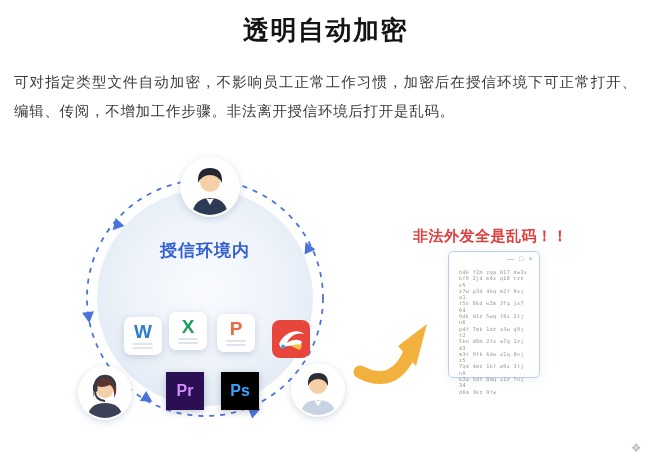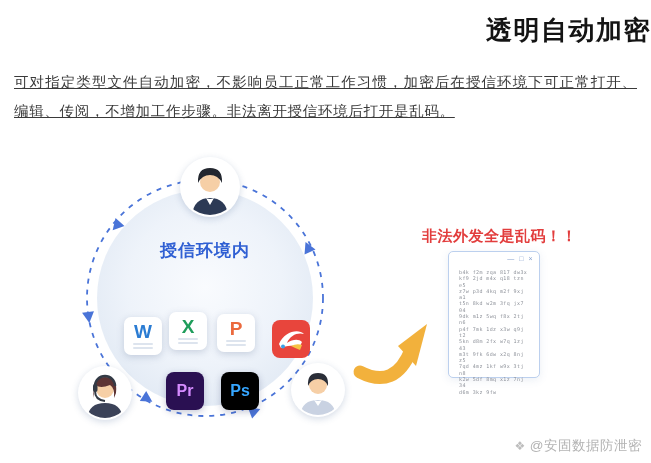--- a/index.html
+++ b/index.html
@@ -1,21 +1,21 @@
 <!DOCTYPE html>
 <html><head>
 <meta charset="utf-8">
 <style>
   * { margin:0; padding:0; box-sizing:border-box; }
   html,body { background:#fff; }
   body { font-family:"Liberation Sans","DejaVu Sans",sans-serif; }
   .page { position:relative; width:651px; height:463px; background:#fff; overflow:hidden; }
 
-  .title { text-align:right; font-size:26px; font-weight:700; color:#141414; padding-top:13px; letter-spacing:1.5px; }
-  .desc  { margin:20px 14px 0 14px; font-size:14.5px; color:#3a3a3a; line-height:2.0; letter-spacing:0.7px; text-align:justify;text-decoration:underline; }
+  .title { text-align:center; font-size:26px; font-weight:700; color:#141414; padding-top:13px; letter-spacing:1.5px; }
+  .desc  { margin:20px 14px 0 14px; font-size:14.5px; color:#3a3a3a; line-height:2.0; letter-spacing:0.7px; text-align:justify; }
 
   
   .disc { position:absolute; left:97px; top:190px; width:216px; height:216px; border-radius:50%;
           background:radial-gradient(circle at 50% 45%, #f9fbfe 0%, #eef3fa 48%, #d9e3f0 100%); }
 
   svg.overlay { position:absolute; left:0; top:0; }
 
   .circle-text { position:absolute; left:87px; top:236px; width:236px; text-align:center;
                  color:#2f5fd3; font-weight:700; font-size:17px; line-height:30px; letter-spacing:1px; }
 
@@ -26,26 +26,26 @@
               box-shadow:0 2px 7px rgba(80,100,140,.25); display:flex; align-items:flex-start; justify-content:center; }
   .doc-letter { font-weight:700; font-size:19px; margin-top:4px; }
   .doc-icon::after { content:""; position:absolute; left:9px; right:9px; bottom:6px; height:2px;
                      background:#dde4ee; box-shadow:0 -4px 0 #dde4ee; border-radius:1px; }
   .icon-word .doc-letter  { color:#2b7cd3; }
   .icon-excel .doc-letter { color:#1f9d5b; }
   .icon-ppt .doc-letter   { color:#eb6a3e; }
 
   .pdf-icon { position:absolute; left:271px; top:319px; width:40px; height:40px; }
 
-  .adobe { position:absolute; width:38px; height:38px; border-radius:8px; display:flex; align-items:center;
+  .adobe { position:absolute; width:38px; height:38px; border-radius:0; display:flex; align-items:center;
            justify-content:center; font-weight:700; font-size:16px; box-shadow:0 2px 7px rgba(60,70,120,.30); }
   .icon-pr { left:166px; top:372px; background:#2a1052; color:#d58bff; }
   .icon-ps { left:221px; top:372px; background:#000000; color:#36a6ff; }
 
-  .warning { position:absolute; left:413px; top:227px; width:164px; text-align:right;
+  .warning { position:absolute; left:413px; top:227px; width:164px; text-align:left;
              color:#e23d3d; font-weight:700; font-size:15px; letter-spacing:0.5px; }
 
   .doc-window { position:absolute; left:448px; top:251px; width:92px; height:127px; background:#fff;
                 border:1.5px solid #bcd0ee; border-radius:5px; box-shadow:0 2px 8px rgba(90,120,170,.12); }
   .win-controls { text-align:right; padding:2px 5px 0 0; font-size:7px; color:#89a3cf; letter-spacing:1.5px; line-height:9px; }
   .garbled { padding:6px 9px 0 10px; font-family:"DejaVu Sans Mono",monospace; font-size:5px;
              line-height:6.3px; color:#8d9199; letter-spacing:0.4px; word-break:break-all; }
 
   .watermark { position:absolute; right:9px; bottom:8px; display:flex; align-items:center; gap:4px;
                color:#b3b3b3; font-size:13.5px; letter-spacing:0.5px; }
@@ -171,16 +171,15 @@
       <div>5kn d8m 2fx w7q 1zj 43</div>
       <div>m3t 9fk 6dw x2q 8nj z5</div>
       <div>7qd 4mz 1kf w9x 3tj n8</div>
       <div>k2w 5df 8mq x1z 7nj 34</div>
       <div>d6m 3kz 9fw</div>
     </div>
   </div>
 
   <div class="watermark">
     <span class="wm-icon">❖</span>
-    <span>@安固数据防泄密</span>
   </div>
 
 </div>
 
 </body></html>

